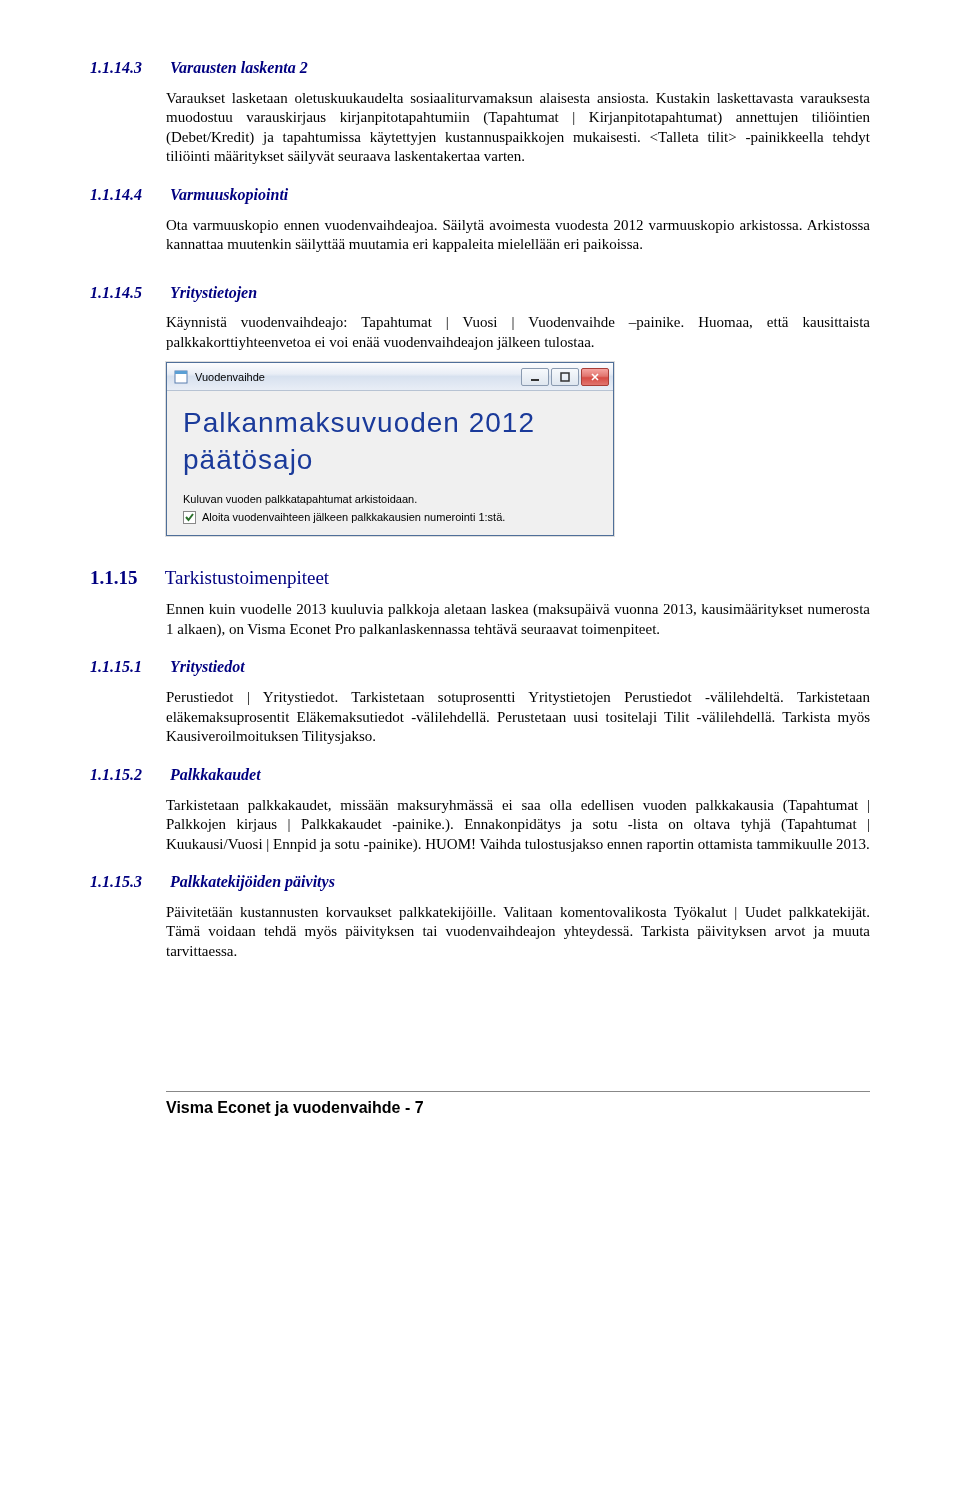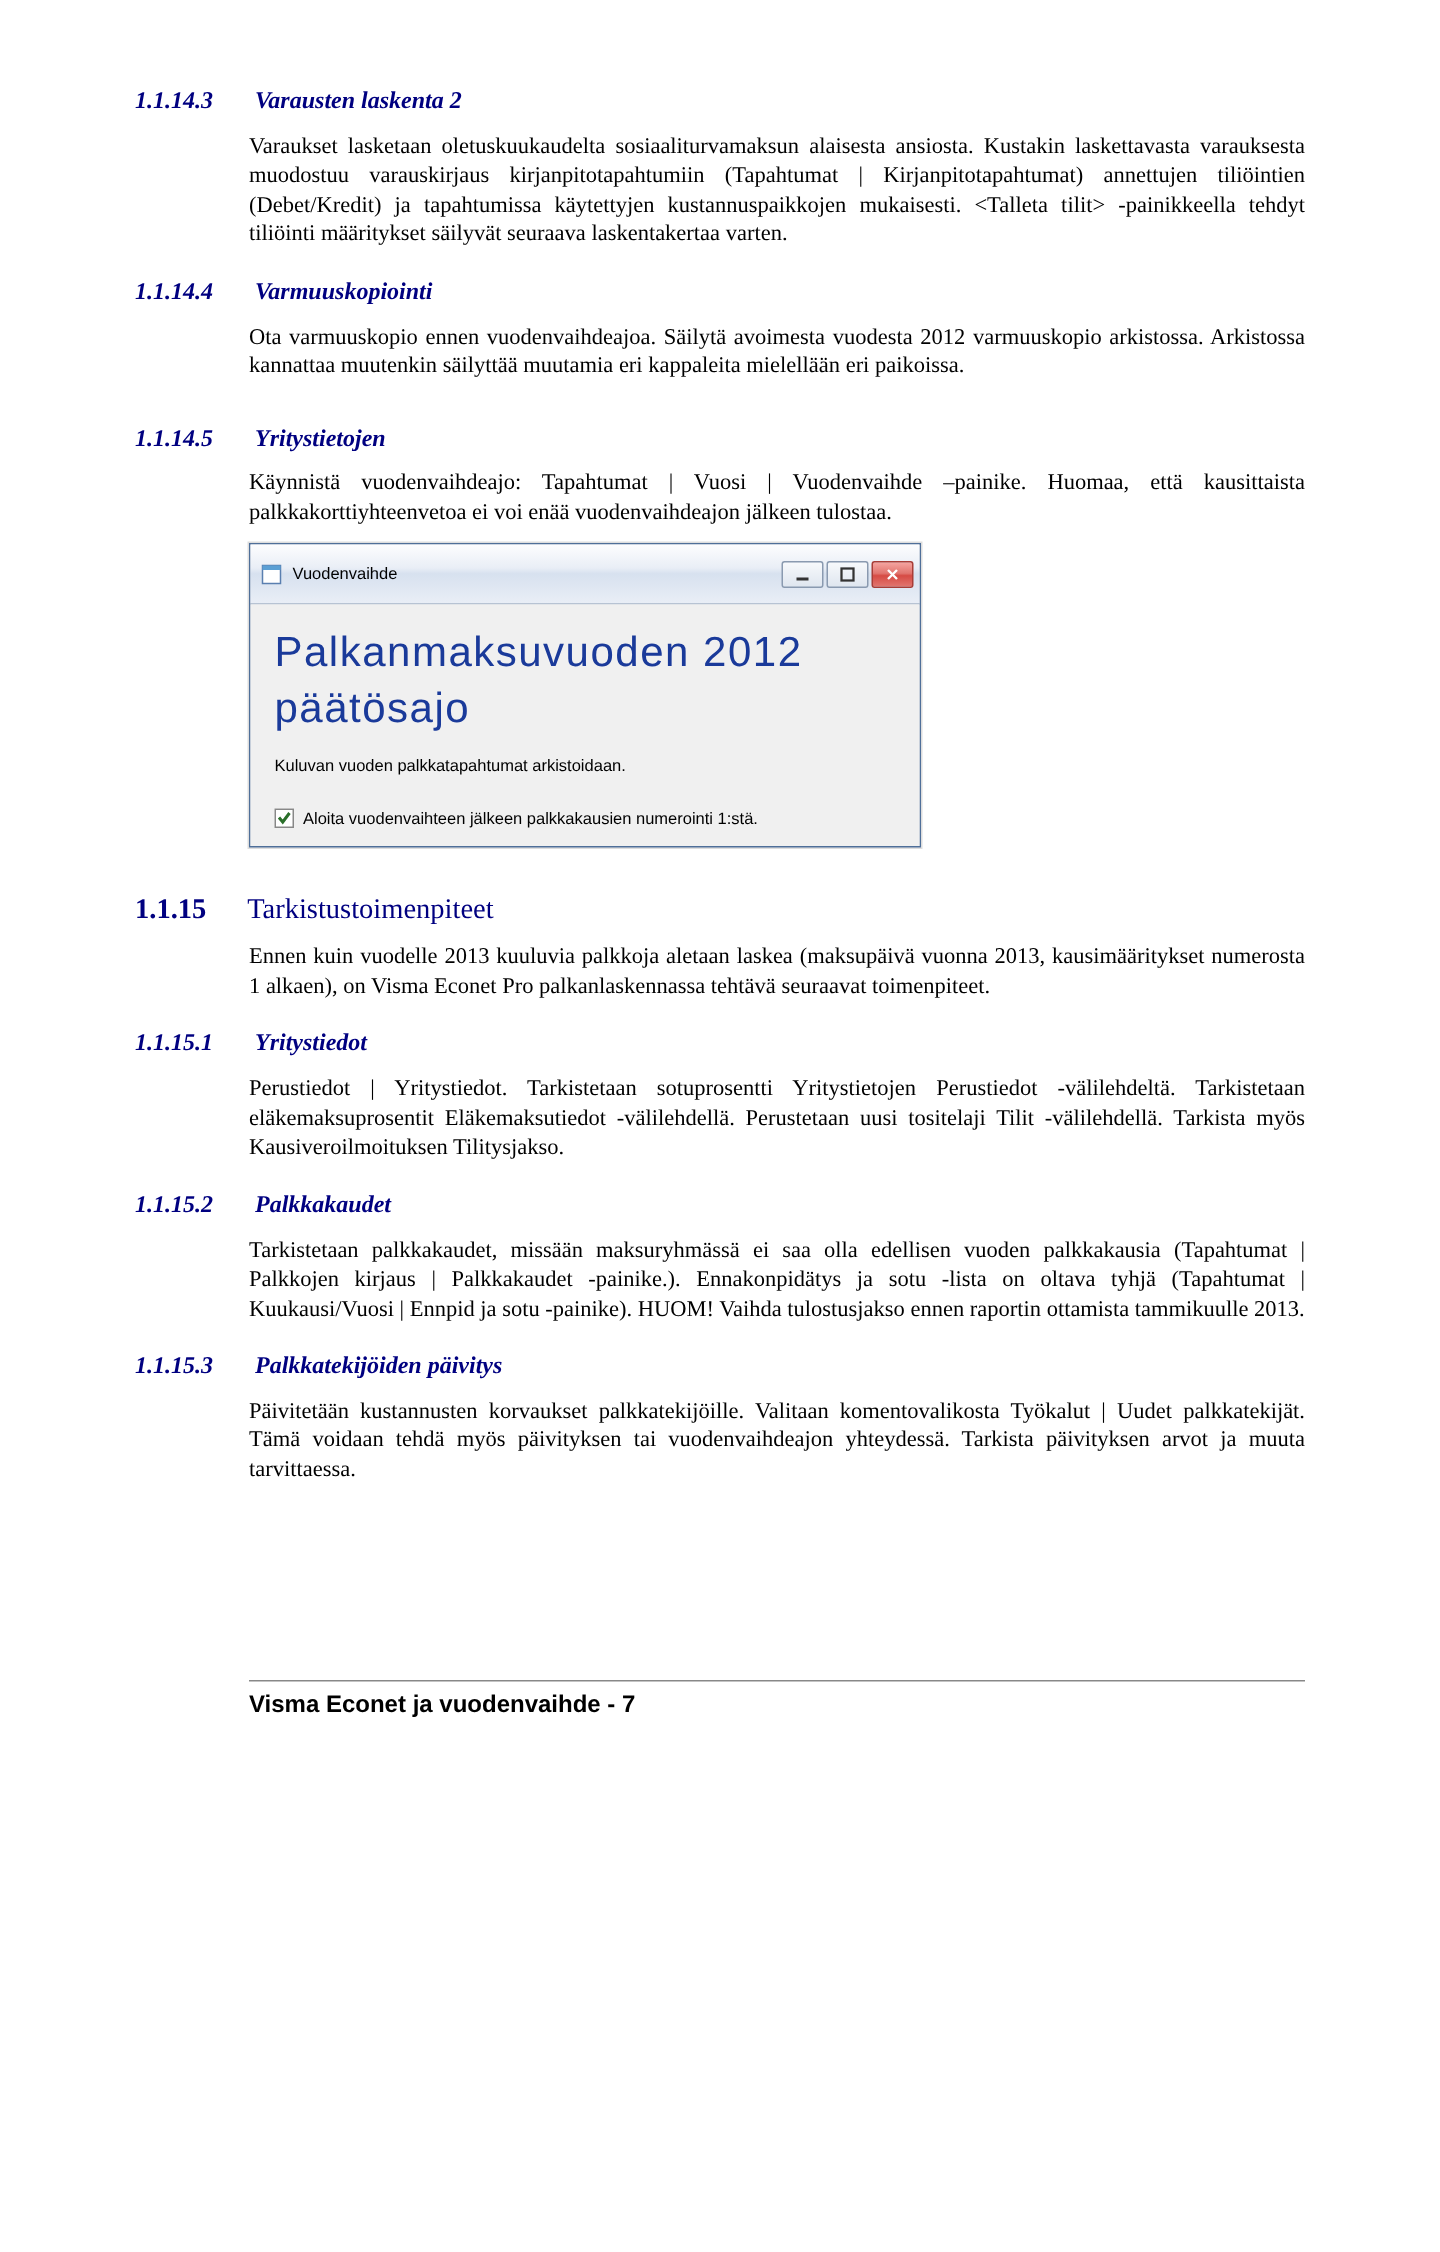--- a/index.html
+++ b/index.html
@@ -61,21 +61,21 @@
   .dialog {
     width: 448px;
     border: 1px solid #4f6f99;
     background: #f0f0f0;
     font-family: Tahoma, Arial, sans-serif;
     font-size: 11px;
     color: #000;
     box-shadow: 0 0 0 1px #ddd;
   }
   .titlebar {
-    height: 40px;
+    height: 28px;
     background: linear-gradient(to bottom, #fdfdfe, #e9eef6 40%, #d7e1ef 50%, #e9eef6);
     border-bottom: 1px solid #b7c3d3;
     display: flex;
     align-items: center;
     padding: 0 4px 0 6px;
   }
   .title-icon {
     display:inline-flex;
     width:16px;height:16px;
     align-items:center;justify-content:center;
@@ -101,21 +101,21 @@
   .dialog-body { padding: 14px 16px 10px 16px; background:#f0f0f0;}
   .big-title {
     font-family: Arial, sans-serif;
     font-size: 28px;
     color: #1a3a9a;
     letter-spacing: 1px;
     margin-bottom: 14px;
   }
   .dlg-line { font-size:11px; color:#000; margin-bottom:2px;}
   .dlg-block2 { margin-top:14px; }
-  .checkbox-row { display:flex; align-items:flex-start; gap:6px; margin-top:21px;}
+  .checkbox-row { display:flex; align-items:center; gap:6px; margin-top:4px;}
   .checkbox {
     width:13px;height:13px;border:1px solid #888;background:#fff;
     display:inline-flex;align-items:center;justify-content:center;
   }
   .checkbox svg { width:11px;height:11px;}
   .btn-row {
     display:flex; gap:12px; padding: 8px 12px 10px 16px;
     align-items:center;
   }
   .dlg-btn {

